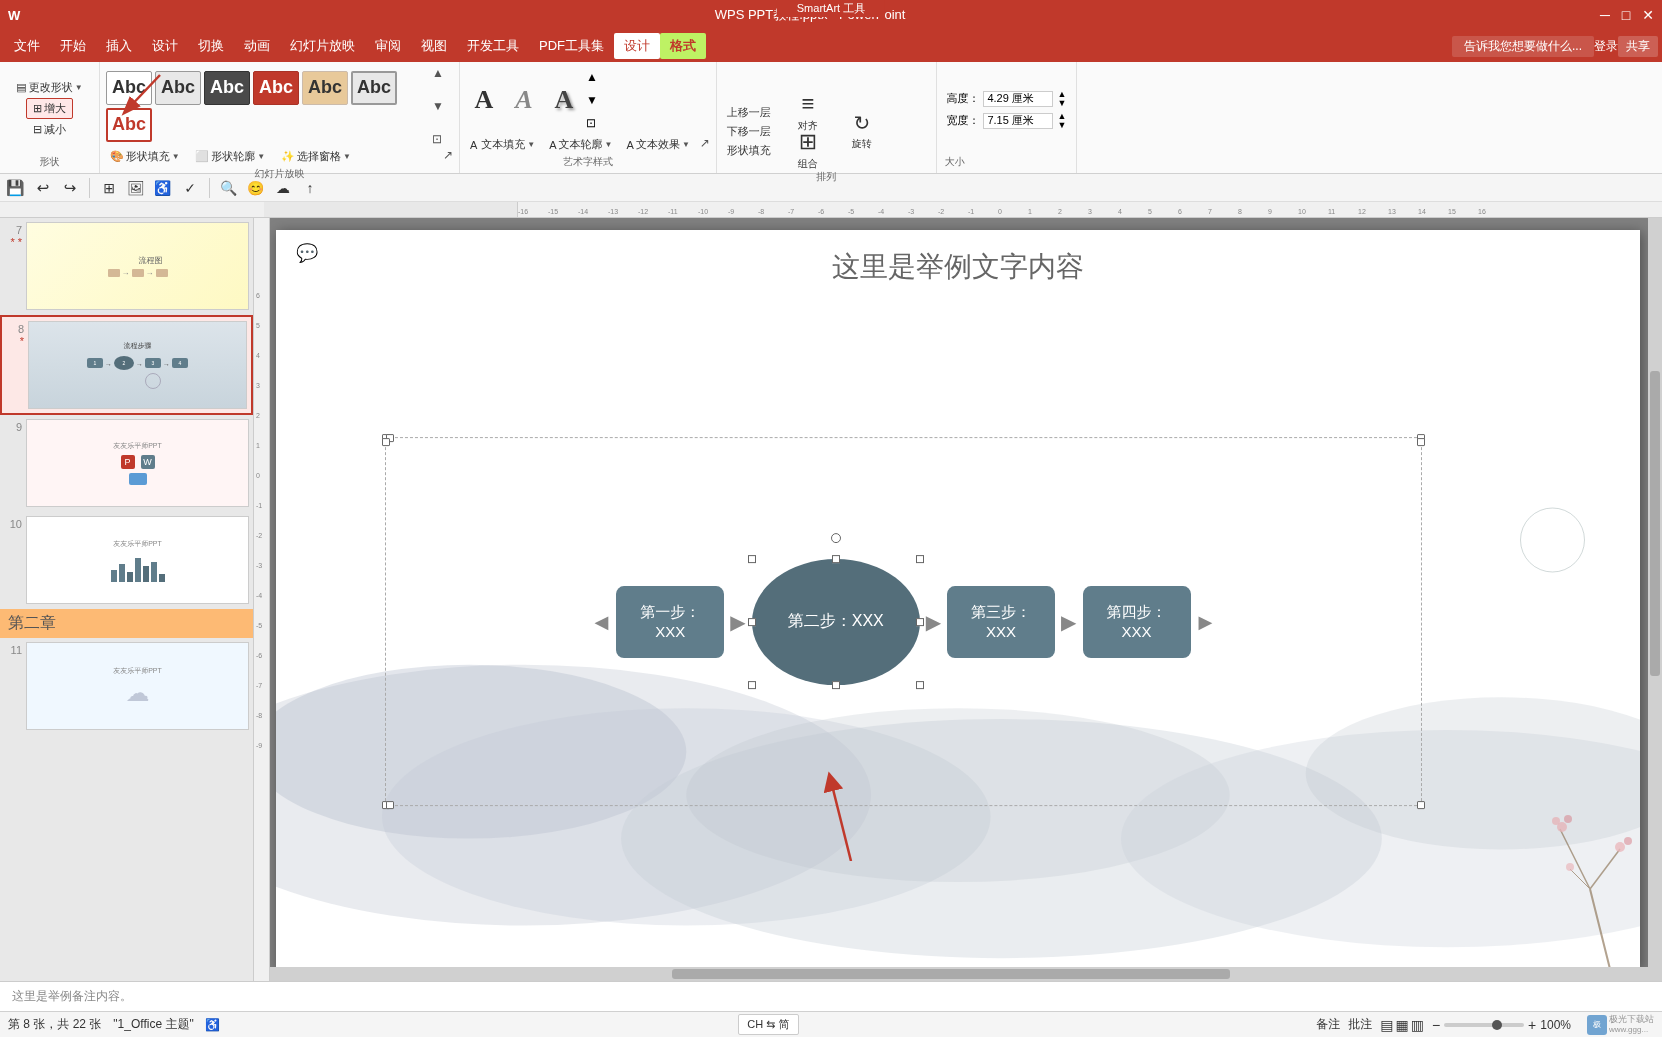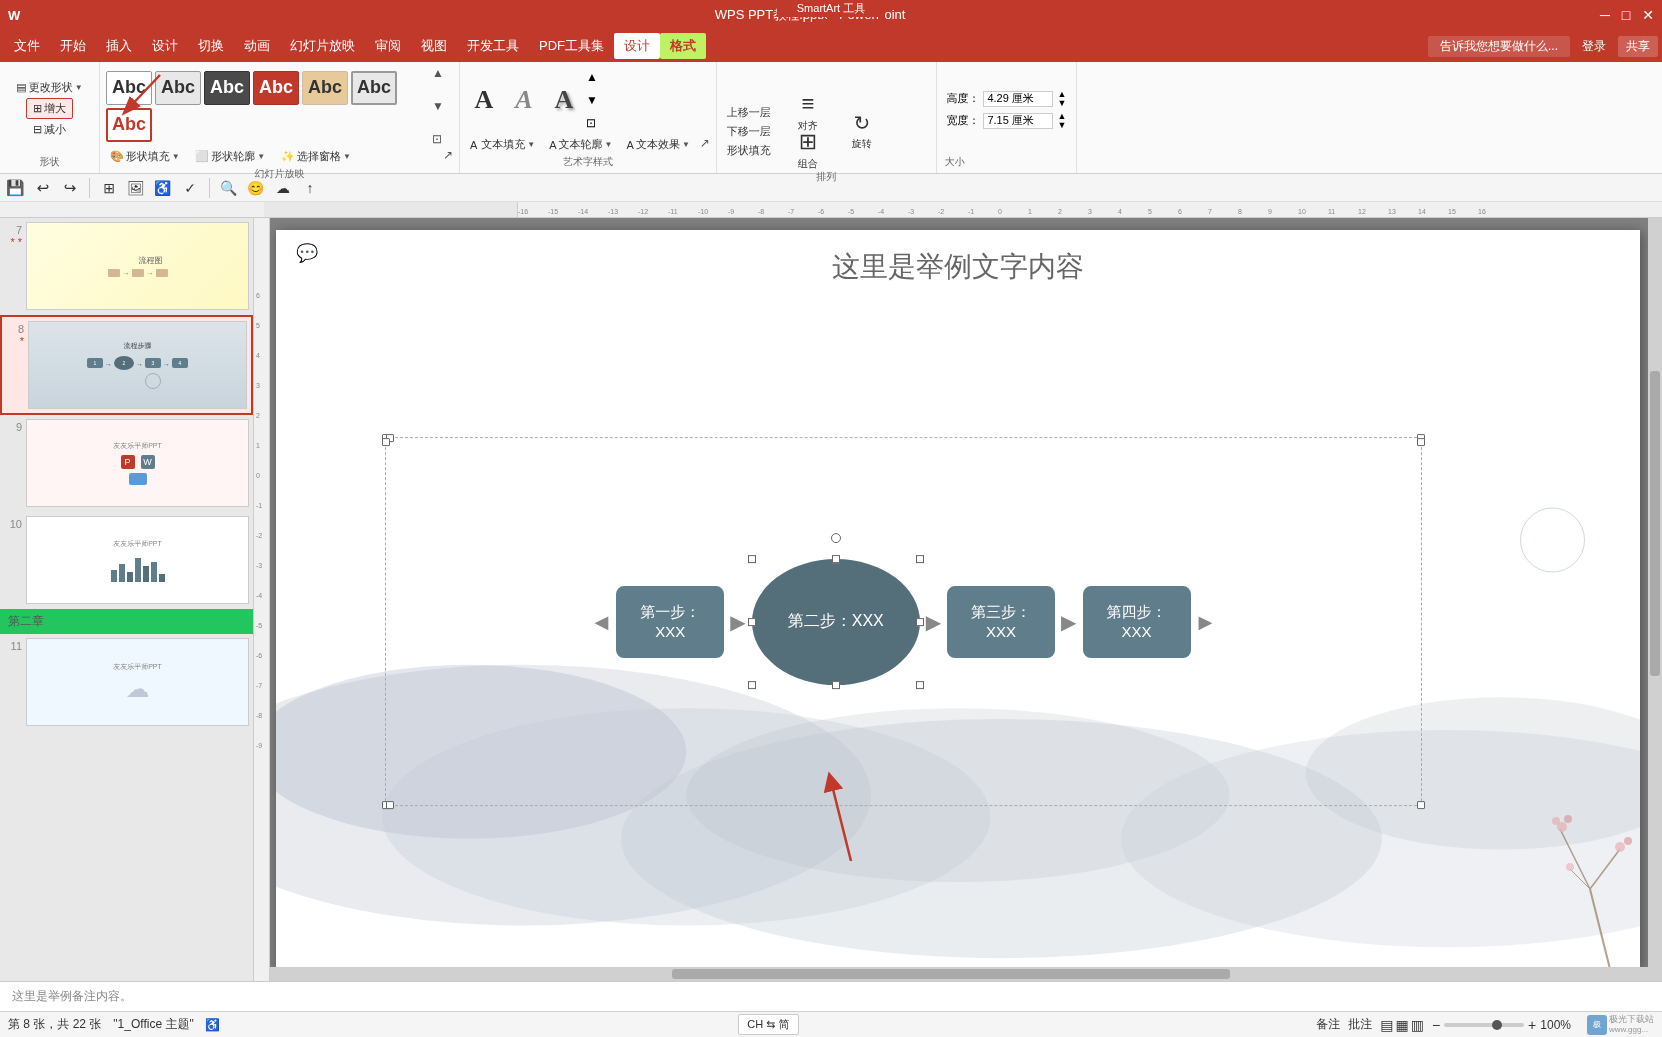--- a/index.html
+++ b/index.html
@@ -356,21 +356,21 @@
     <span class="menu-item">切换</span>
     <span class="menu-item">动画</span>
     <span class="menu-item">幻灯片放映</span>
     <span class="menu-item">审阅</span>
     <span class="menu-item">视图</span>
     <span class="menu-item">开发工具</span>
     <span class="menu-item">PDF工具集</span>
     <span class="menu-item active">设计</span>
     <span class="menu-item active" style="background:#bef264;color:#c0392b;font-weight:bold;">格式</span>
   </div>
-  <div style="display:flex;align-items:center;gap:12px;">
+  <div style="display:flex;align-items:center;">
     <span class="help-text" style="color:white;font-size:12px;background:rgba(255,255,255,0.15);padding:2px 12px;border-radius:2px;">告诉我您想要做什么...</span>
     <span style="color:white;font-size:12px;cursor:pointer;">登录</span>
     <span style="color:white;font-size:12px;cursor:pointer;background:rgba(255,255,255,0.2);padding:2px 8px;border-radius:2px;">共享</span>
   </div>
 </div>
 
 <div id="ribbon" style="height:112px;background:#fafafa;border-bottom:1px solid #d0d0d0;display:flex;flex-direction:row;align-items:stretch;position:relative;">
 
   <div class="ribbon-group" style="display:flex;flex-direction:column;padding:4px 6px;border-right:1px solid #e0e0e0;min-width:100px;">
     <div class="ribbon-group-content" style="flex:1;display:flex;flex-direction:column;gap:2px;justify-content:center;">
@@ -650,21 +650,21 @@
             <div style="width:6px;height:10px;background:#546e7a;"></div>
             <div style="width:6px;height:24px;background:#607d8b;"></div>
             <div style="width:6px;height:16px;background:#546e7a;"></div>
             <div style="width:6px;height:20px;background:#607d8b;"></div>
             <div style="width:6px;height:8px;background:#546e7a;"></div>
           </div>
         </div>
       </div>
     </div>
 
-    <div style="padding:4px 8px;font-size:12px;color:#555;background:#22c55e;">第二章</div>
+    <div style="padding:4px 8px;font-size:16px;color:#555;background:#fdba74;">第二章</div>
 
     <div class="slide-item">
       <div class="slide-num" style="font-size:11px;color:#888;width:22px;text-align:right;padding-right:4px;padding-top:2px;flex-shrink:0;">11</div>
       <div class="slide-thumb" style="flex:1;height:88px;background:#f0f8ff;border:1px solid #ccc;position:relative;overflow:hidden;">
         <div style="width:100%;height:100%;background:#f0f8ff;display:flex;flex-direction:column;align-items:center;justify-content:center;gap:3px;">
           <div style="font-size:7px;color:#888;">友友乐平师PPT</div>
 
           <div style="font-size:24px;color:#c0c8d8;">☁</div>
         </div>
       </div>

